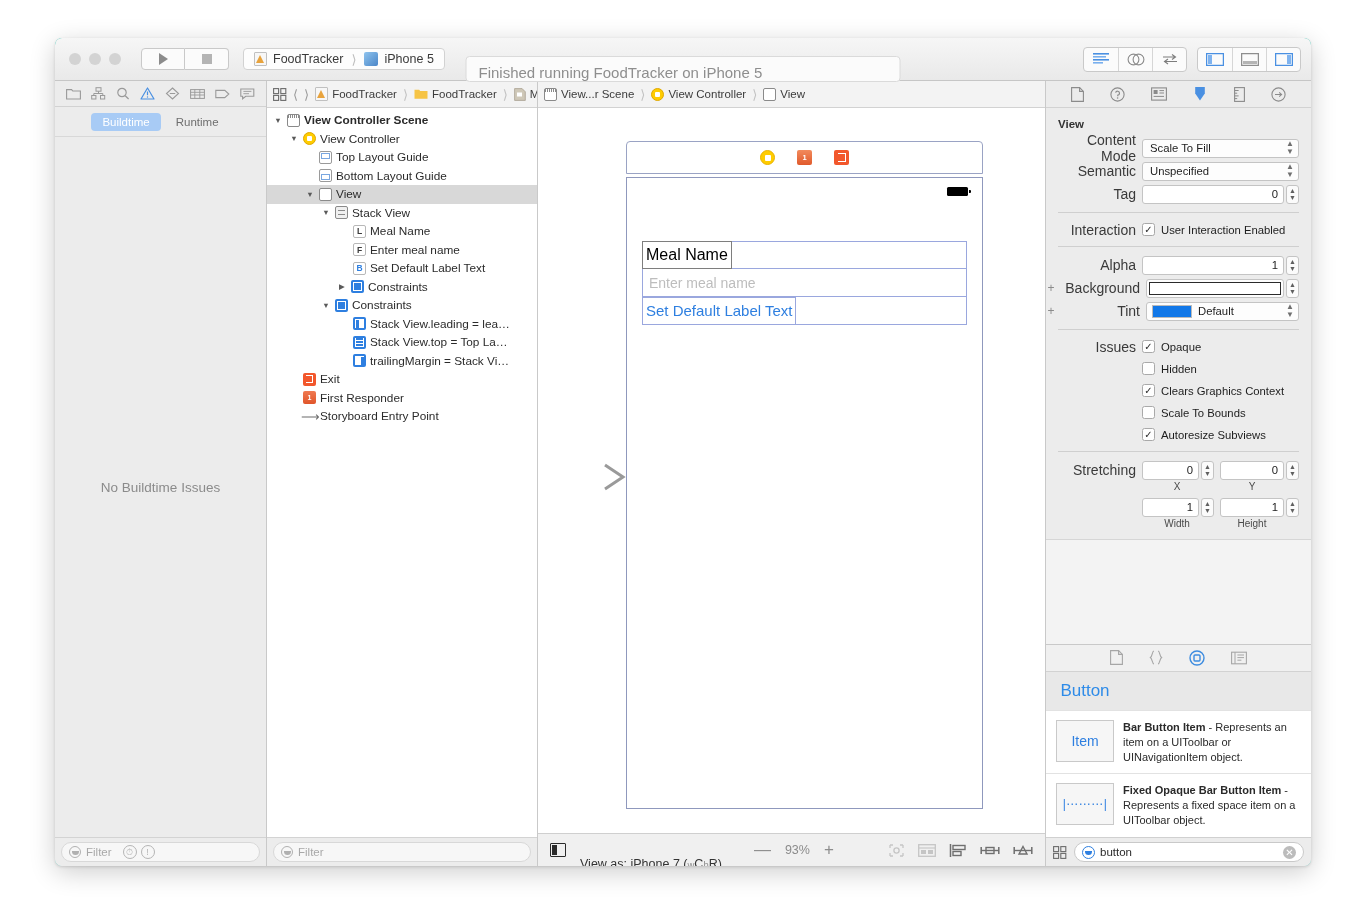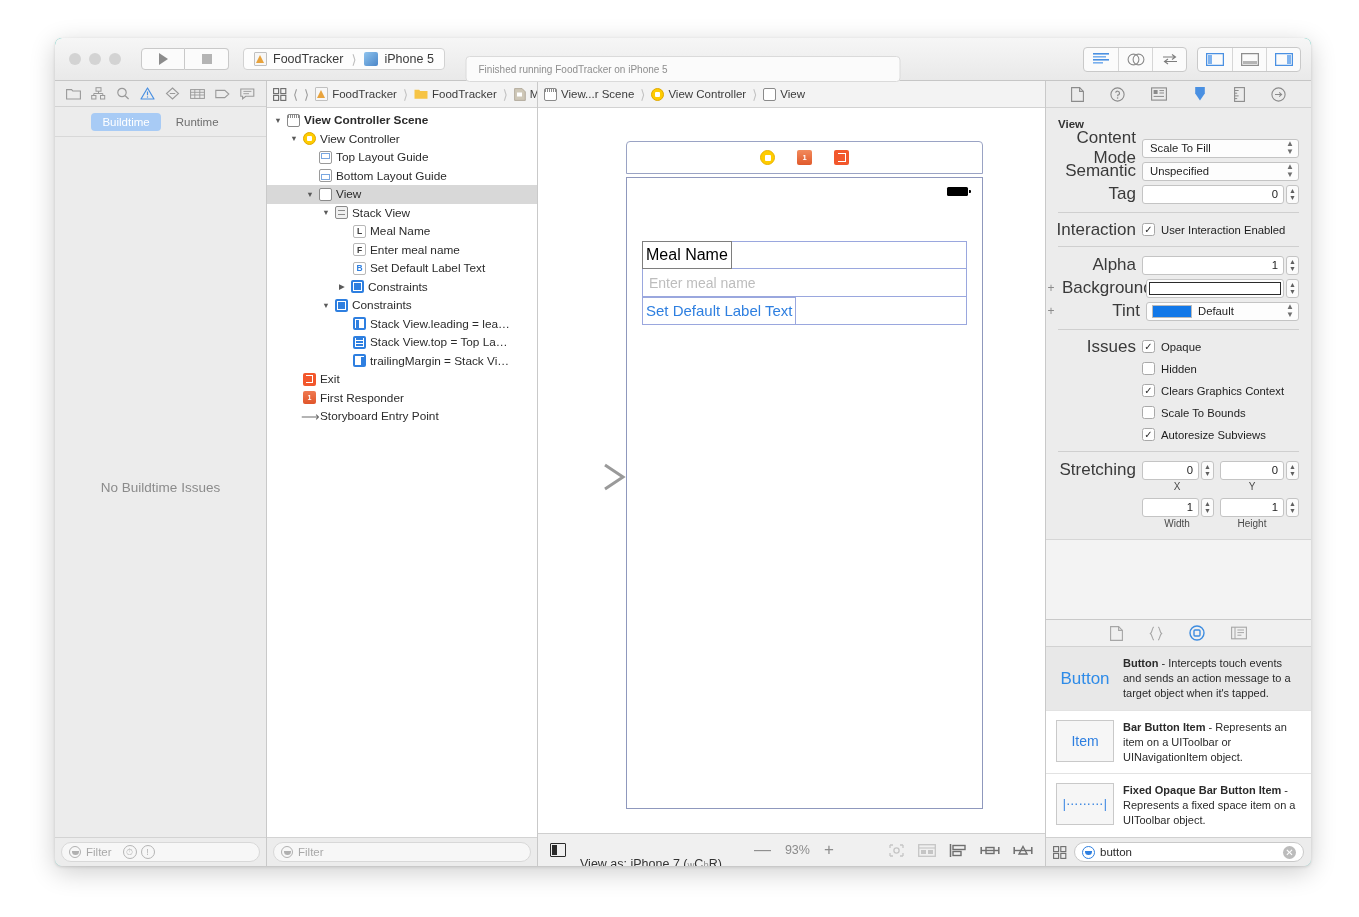--- a/index.html
+++ b/index.html
@@ -72,22 +72,22 @@
   .ico-device {
     width: 14px; height: 14px; border-radius: 2px;
     background: linear-gradient(135deg,#8fc4ee,#4b86c8);
     flex: 0 0 14px;
   }
   .statusfield {
     position: absolute; left: 50%; transform: translateX(-50%);
     width: 435px; height: 26px;
     background: #fbfbfb;
     border: 1px solid #dadada; border-radius: 4px;
-    display: flex; align-items: center; padding: 0 12px;
-    font-size: 10px; color: #8e8e8e; margin-top: 20px;
+    display: flex; align-items: flex-end; padding: 0 12px;
+    font-size: 15px; color: #8e8e8e; margin-top: 20px;
   }
   .tb-right { margin-left: auto; display: flex; gap: 10px; }
   .seg { display: flex; border: 1px solid #c9c9c9; border-radius: 4px; overflow: hidden; background:#fbfbfb; }
   .seg > div {
     width: 34px; height: 23px;
     display: flex; align-items: center; justify-content: center;
     border-left: 1px solid #d6d6d6;
   }
   .seg > div:first-child { border-left: none; }
 
@@ -327,21 +327,21 @@
     border-bottom: 1px solid #d2d2d2; padding: 0 12px;
   }
   .insp-body { flex: 0 0 auto; padding: 6px 0 10px; }
   .sec-title { font-size: 11.5px; font-weight: bold; color: #333; padding: 4px 12px 7px; }
   .frow {
     display: flex; align-items: center; height: 22px;
     padding: 0 12px 0 6px; gap: 6px; margin-bottom: 1px;
   }
   .flabel {
     width: 84px; flex: 0 0 84px; text-align: right;
-    font-size: 17px; color: #3a3a3a;
+    font-size: 14px; color: #3a3a3a;
   }
   .plus { width: 10px; flex: 0 0 10px; text-align:center; color:#8b8b8b; font-size: 12px; }
   .fctl { flex: 1; display: flex; align-items: center; }
   .popup {
     flex: 1; height: 19px; background: #fdfdfd;
     border: 1px solid #c4c4c4; border-radius: 3px;
     display: flex; align-items: center; padding: 0 4px 0 7px;
     font-size: 11.3px; color: #1d1d1d;
   }
   .popup .arrows { margin-left: auto; color: #6f6f6f; font-size: 8px; line-height: 8px; text-align:center; }
@@ -1047,23 +1047,20 @@
           </svg>
         </span>
       </div>
 
       <div class="lib-list">
 
         <div class="lib-item sel">
           <span class="lib-thumb">
             <span class="bt">Button</span>
           </span>
-          <span class="lib-desc">
-            <b>Button</b><span> - Intercepts touch events and sends an action message to a target object when it's tapped.</span>
-          </span>
         </div>
 
         <div class="lib-item">
           <span class="lib-thumb boxed">
             <span class="item">Item</span>
           </span>
           <span class="lib-desc">
             <b>Bar Button Item</b><span> - Represents an item on a UIToolbar or UINavigationItem object.</span>
           </span>
         </div>

